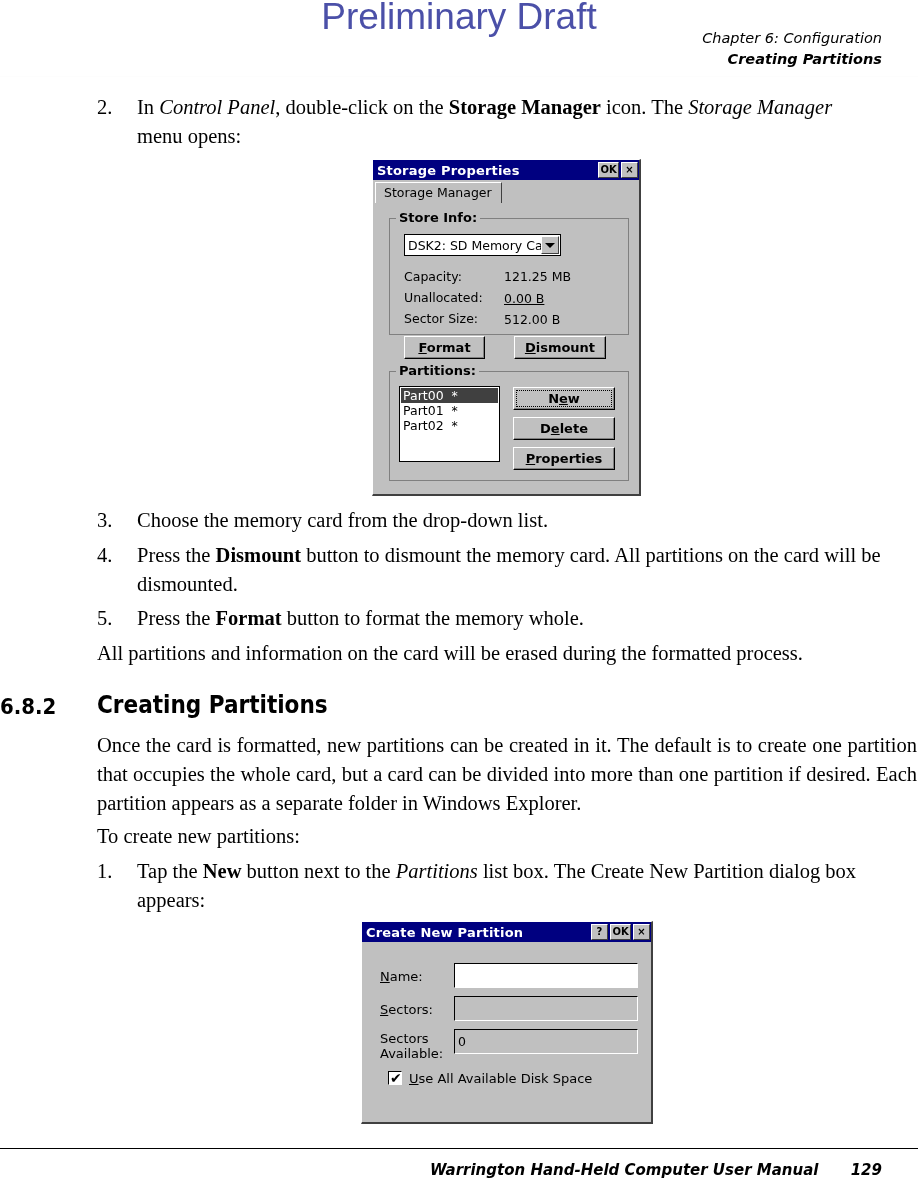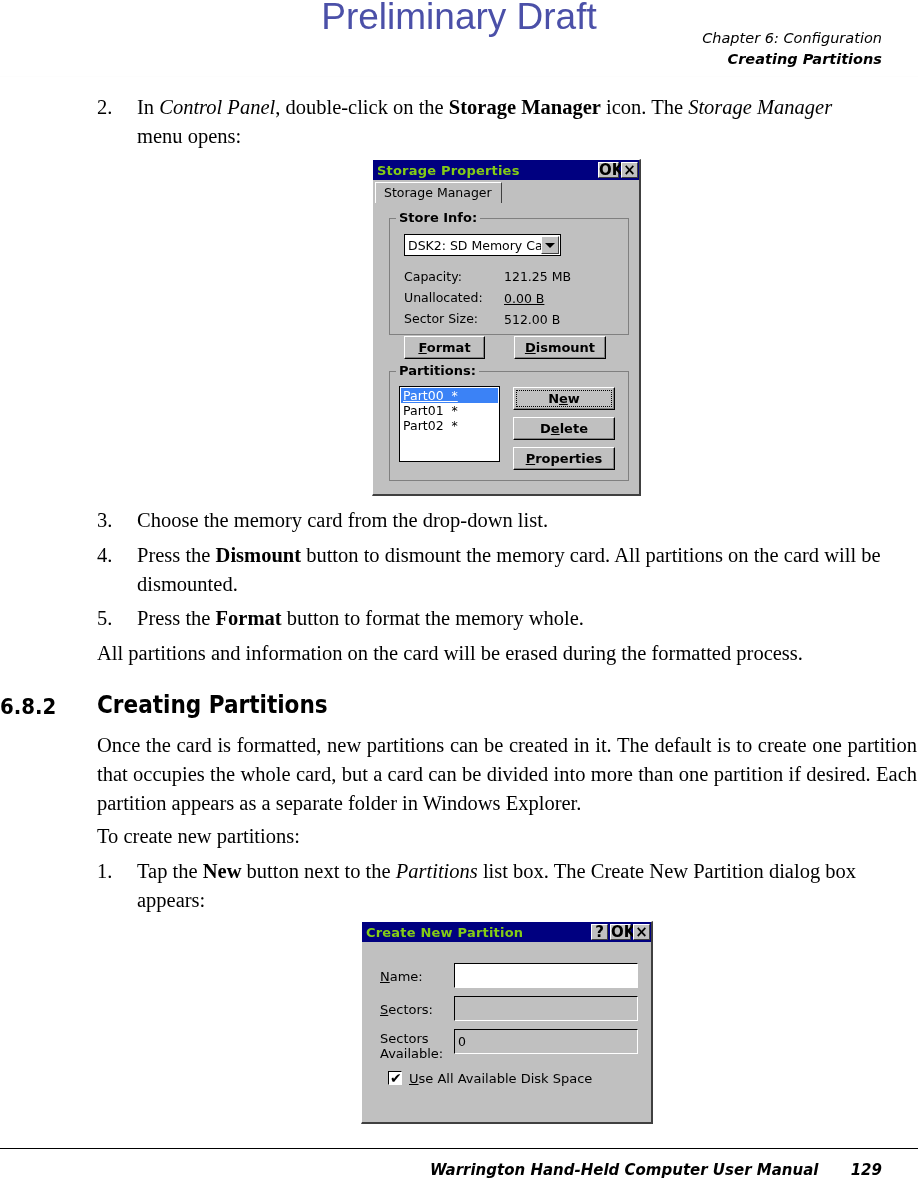--- a/index.html
+++ b/index.html
@@ -139,36 +139,36 @@
   }
   .titlebar {
     height: 20px;
     background: #000080;
     display: flex;
     align-items: center;
     padding: 0 1px 0 4px;
     box-sizing: border-box;
   }
   .titlebar .title {
-    color: #84cc16;
+    color: #ffffff;
     font-weight: bold;
     font-size: 13px;
     flex: 1;
     white-space: nowrap;
     letter-spacing: 0.2px;
   }
   .tbtn {
     width: 17px;
     height: 16px;
     background: #c0c0c0;
     border-top: 1px solid #ffffff;
     border-left: 1px solid #ffffff;
     border-right: 1px solid #404040;
     border-bottom: 1px solid #404040;
-    font-size: 15px;
+    font-size: 10px;
     font-weight: bold;
     line-height: 14px;
     text-align: center;
     margin-left: 2px;
     box-sizing: border-box;
     color: #000;
     font-family: "DejaVu Sans", sans-serif;
   }
   .tbtn.wide { width: 21px; }
 
@@ -293,23 +293,22 @@
     padding: 1px;
     overflow: hidden;
   }
   .listbox .li {
     font-size: 12.5px;
     line-height: 15px;
     padding-left: 2px;
     white-space: pre;
   }
   .listbox .li.sel {
-    background: #3b82f6;
+    background: #404040;
     color: #ffffff;
-    text-decoration: underline;
   }
 
   
   .tfield {
     position: absolute;
     box-sizing: border-box;
     border-top: 1px solid #000000;
     border-left: 1px solid #000000;
     border-right: 1px solid #ffffff;
     border-bottom: 1px solid #ffffff;

